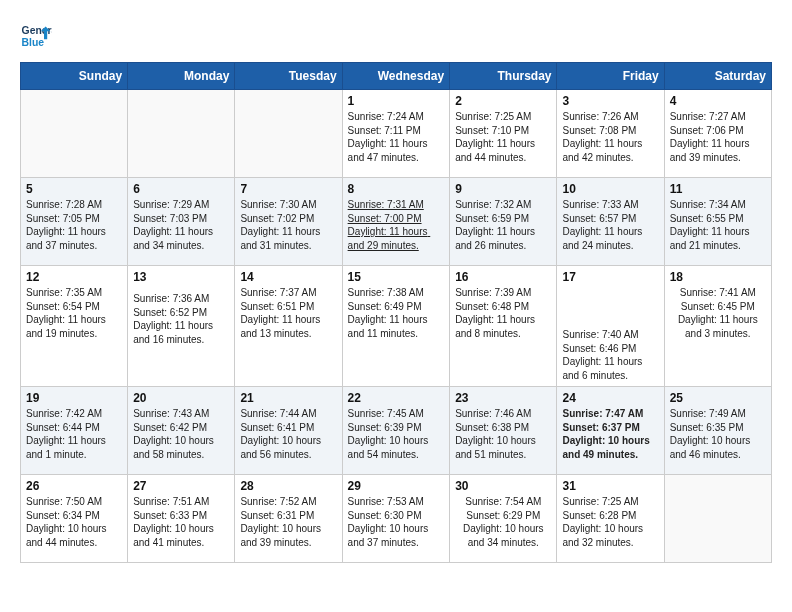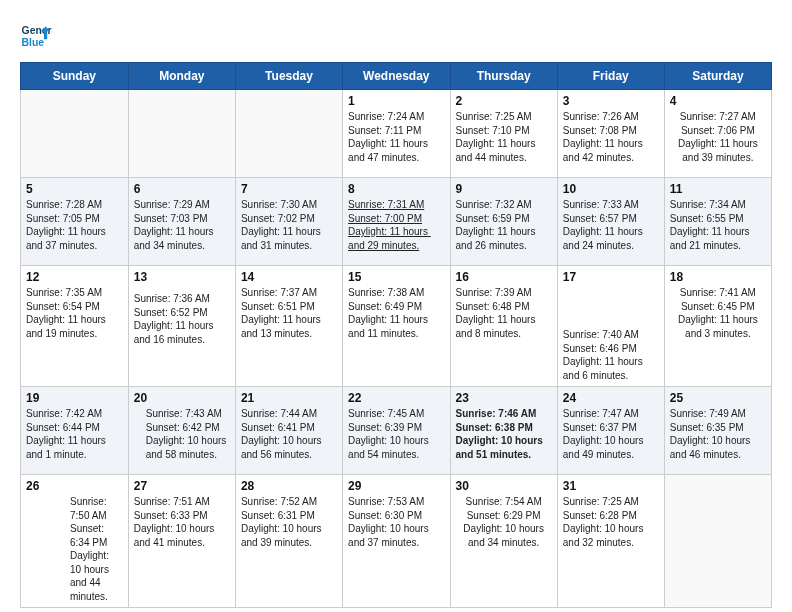--- a/index.html
+++ b/index.html
@@ -44,21 +44,21 @@
       color: #333;
     }
     table {
       width: 100%;
       border-collapse: collapse;
       font-size: 10px;
     }
     thead th {
       background-color: #1e5fa8;
       color: white;
-      text-align: center;
+      text-align: right;
       padding: 6px 5px;
       font-size: 12px;
       font-weight: bold;
       border: 1px solid #1a4e8f;
     }
     tbody td {
       border: 1px solid #ccc;
       vertical-align: top;
       padding: 4px 5px;
       width: 108px;
@@ -137,21 +137,21 @@
 Daylight: 11 hours and 44 minutes.</div>
         </td>
         <td>
           <div class="day-num">3</div>
           <div class="cell-text" style="white-space: pre-wrap;">Sunrise: 7:26 AM
 Sunset: 7:08 PM
 Daylight: 11 hours and 42 minutes.</div>
         </td>
         <td>
           <div class="day-num">4</div>
-          <div class="cell-text" style="white-space: pre-wrap; text-align: center;">Sunrise: 7:27 AM
+          <div class="cell-text" style="white-space: pre-wrap;">Sunrise: 7:27 AM
 Sunset: 7:06 PM
 Daylight: 11 hours and 39 minutes.</div>
         </td>
       </tr>
       <tr>
         <td>
           <div class="day-num">5</div>
           <div class="cell-text" style="white-space: pre-wrap;">Sunrise: 7:28 AM
 Sunset: 7:05 PM
 Daylight: 11 hours and 37 minutes.</div>
@@ -239,59 +239,59 @@
       </tr>
       <tr>
         <td>
           <div class="day-num">19</div>
           <div class="cell-text" style="white-space: pre-wrap;">Sunrise: 7:42 AM
 Sunset: 6:44 PM
 Daylight: 11 hours and 1 minute.</div>
         </td>
         <td>
           <div class="day-num">20</div>
-          <div class="cell-text" style="white-space: pre-wrap; margin-left: 12px;">Sunrise: 7:43 AM
+          <div class="cell-text" style="white-space: pre-wrap;">Sunrise: 7:43 AM
 Sunset: 6:42 PM
 Daylight: 10 hours and 58 minutes.</div>
         </td>
         <td>
           <div class="day-num">21</div>
           <div class="cell-text" style="white-space: pre-wrap;">Sunrise: 7:44 AM
 Sunset: 6:41 PM
 Daylight: 10 hours and 56 minutes.</div>
         </td>
         <td>
           <div class="day-num">22</div>
           <div class="cell-text" style="white-space: pre-wrap;">Sunrise: 7:45 AM
 Sunset: 6:39 PM
 Daylight: 10 hours and 54 minutes.</div>
         </td>
         <td>
           <div class="day-num">23</div>
-          <div class="cell-text" style="white-space: pre-wrap; font-weight: bold;">Sunrise: 7:46 AM
+          <div class="cell-text" style="white-space: pre-wrap;">Sunrise: 7:46 AM
 Sunset: 6:38 PM
 Daylight: 10 hours and 51 minutes.</div>
         </td>
         <td>
           <div class="day-num">24</div>
-          <div class="cell-text" style="white-space: pre-wrap;">Sunrise: 7:47 AM
+          <div class="cell-text" style="white-space: pre-wrap; font-weight: bold;">Sunrise: 7:47 AM
 Sunset: 6:37 PM
 Daylight: 10 hours and 49 minutes.</div>
         </td>
         <td>
           <div class="day-num">25</div>
           <div class="cell-text" style="white-space: pre-wrap;">Sunrise: 7:49 AM
 Sunset: 6:35 PM
 Daylight: 10 hours and 46 minutes.</div>
         </td>
       </tr>
       <tr>
         <td>
           <div class="day-num">26</div>
-          <div class="cell-text" style="white-space: pre-wrap; margin-left: 44px;">Sunrise: 7:50 AM
+          <div class="cell-text" style="white-space: pre-wrap;">Sunrise: 7:50 AM
 Sunset: 6:34 PM
 Daylight: 10 hours and 44 minutes.</div>
         </td>
         <td>
           <div class="day-num">27</div>
           <div class="cell-text" style="white-space: pre-wrap;">Sunrise: 7:51 AM
 Sunset: 6:33 PM
 Daylight: 10 hours and 41 minutes.</div>
         </td>
         <td>

